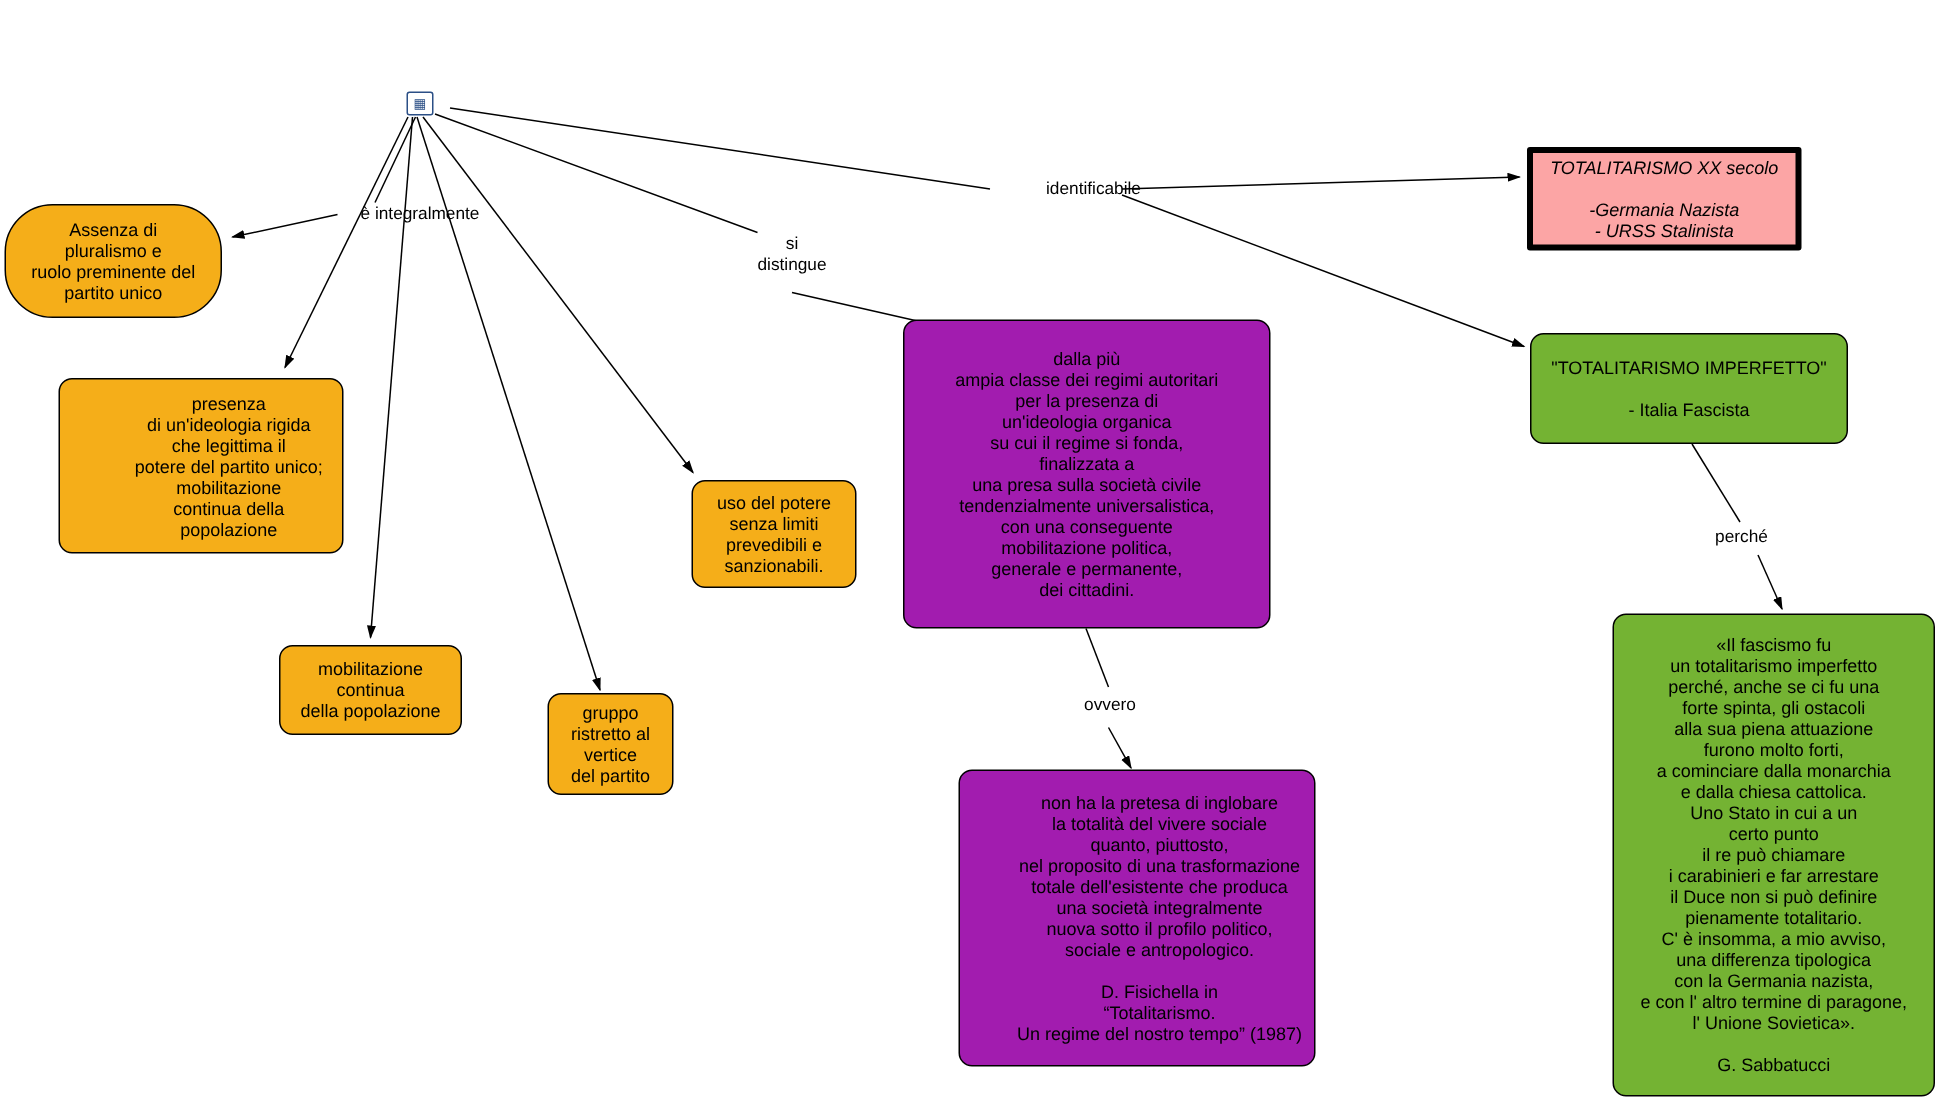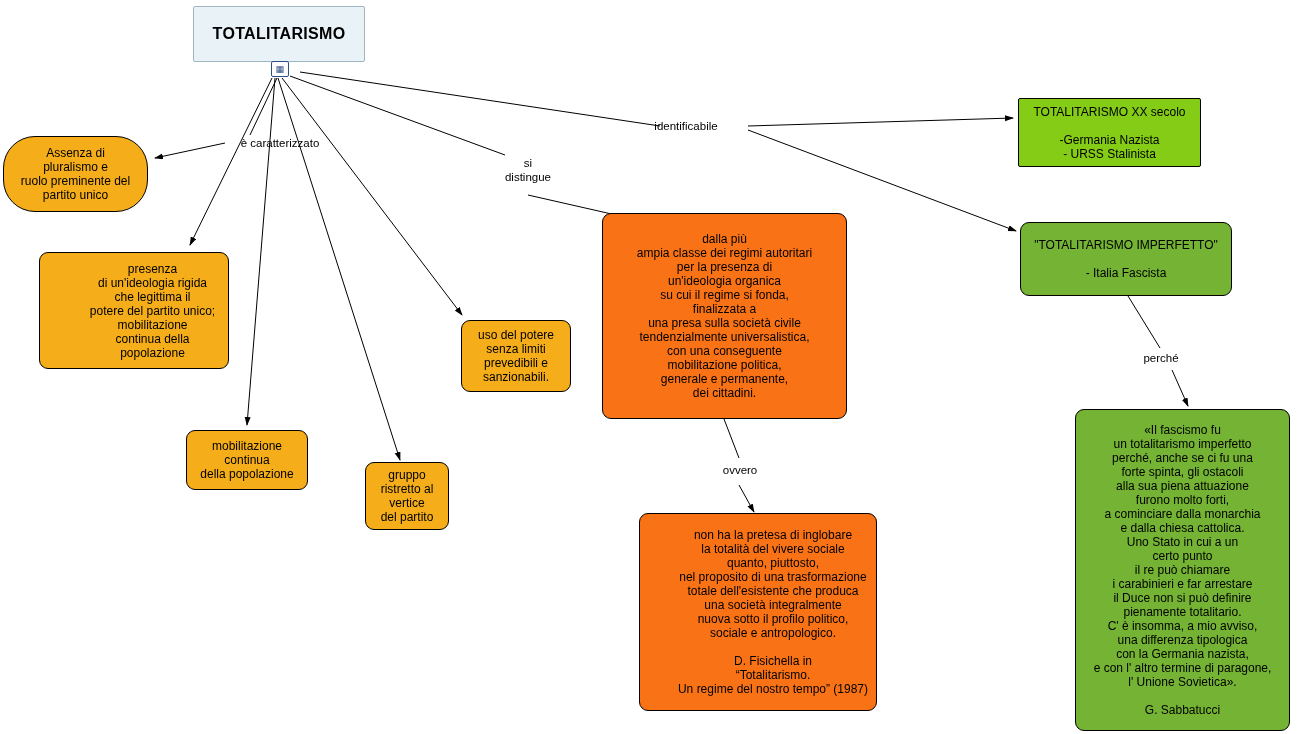--- a/index.html
+++ b/index.html
@@ -40,26 +40,27 @@
   .node.rounded { border-radius: 9px; }
   .node.title {
     background: #e9f2f7;
     border: 1px solid #9fb6c2;
     font-size: 16px;
     font-weight: bold;
     border-radius: 2px;
     letter-spacing: 0.3px;
   }
   .node.orange { background: #f5ae19; }
-  .node.yellow { background: #f97316; }
+  .node.yellow { background: #a21caf; }
   .node.green  { background: #74b333; }
   .node.lightblue {
-    background: #84cc16;
-    border: 1px solid #000000;
+    background: #fca5a5;
+    border: 4px solid #000000;
     border-radius: 2px;
+    font-style: italic;
   }
   .edge-label {
     position: absolute;
     font-size: 11.5px;
     line-height: 14px;
     color: #000000;
     text-align: center;
     white-space: pre-line;
     background: transparent;
   }
@@ -110,27 +111,26 @@
 
     <path d="M748,130 L1016,231" stroke="#000" fill="none" marker-end="url(#arrow)"></path>
 
     <path d="M724,419 L739,458" stroke="#000" fill="none"></path>
     <path d="M739,485 L754,512" stroke="#000" fill="none" marker-end="url(#arrow)"></path>
 
     <path d="M1128,296 L1160,348" stroke="#000" fill="none"></path>
     <path d="M1172,370 L1188,406" stroke="#000" fill="none" marker-end="url(#arrow)"></path>
   </svg>
 
-  <div class="node title" style="left:193px; top:6px; width:172px; height:56px;">TOTALITARISMO</div>
   <div class="title-badge" style="left:271px; top:61px;">▦</div>
 
-  <div class="edge-label" style="left:225px; top:136px; width:110px;">è caratterizzato</div>
+  <div class="edge-label" style="left:225px; top:136px; width:110px;">è integralmente</div>
   <div class="edge-label" style="left:497px; top:156px; width:62px;">si
 distingue</div>
-  <div class="edge-label" style="left:640px; top:119px; width:92px;">identificabile</div>
+  <div class="edge-label" style="left:683px; top:119px; width:92px;">identificabile</div>
   <div class="edge-label" style="left:712px; top:463px; width:56px;">ovvero</div>
   <div class="edge-label" style="left:1133px; top:351px; width:56px;">perché</div>
 
   <div class="node rounded orange" style="left:3px; top:136px; width:145px; height:76px;border-radius:32px;">Assenza di
 pluralismo e
 ruolo preminente del
 partito unico</div>
 
   <div class="node rounded orange" style="left:39px; top:252px; width:190px; height:117px;padding-left:43px;">presenza
 di un'ideologia rigida

